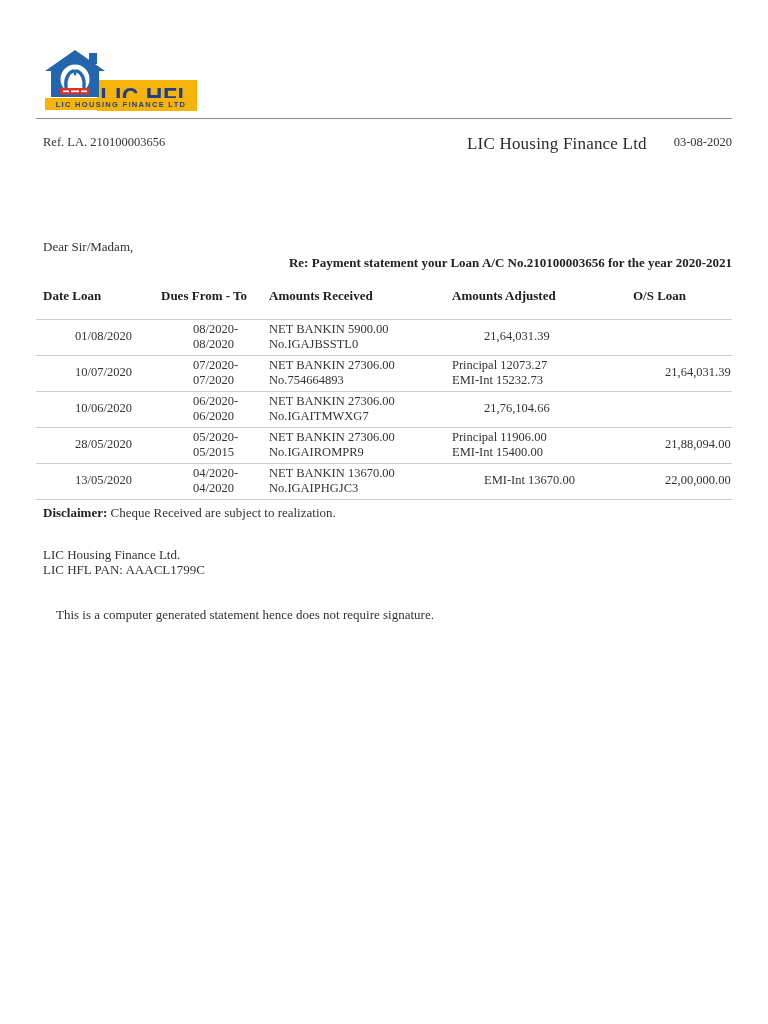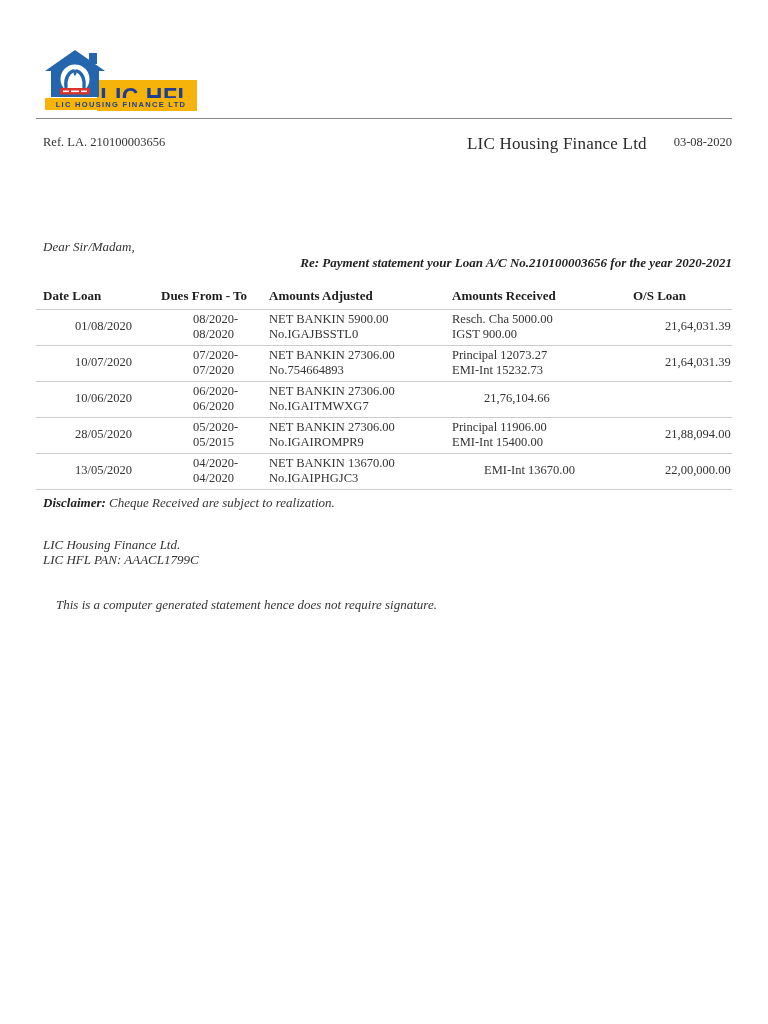--- a/index.html
+++ b/index.html
@@ -40,32 +40,32 @@
     font-size: 17px; color: #2a2a2a; letter-spacing: 0.2px;
   }
   .rule { border: none; border-top: 1px solid #8a8a8a; margin-top: 8px; }
   .refline {
     display: flex; justify-content: space-between;
     margin-top: 16px; font-size: 12.5px; color: #333;
   }
   .refline .left { padding-left: 7px; }
 
   
-  .inset { padding-left: 7px; font-style: italic; }
+  .inset { padding-left: 7px; }
   .letter { margin-top: 89px; font-size: 13px; line-height: 16px; color: #333; }
   .bold { font-weight: bold; color: #222; text-align: right; }
 
   
   .ptable { margin-top: 12px; width: 696px; }
   .row {
     display: grid;
     grid-template-columns: 118px 108px 183px 181px 106px;
     border-bottom: 1px solid #cccccc;
   }
-  .thead .c { font-weight: bold; font-size: 13px; color: #1d1d1d; padding-top: 5px; padding-bottom: 5px; }
+  .thead .c { font-weight: bold; font-size: 13px; color: #1d1d1d; padding-top: 5px; padding-bottom: 15px; }
   .c { padding-left: 7px; font-size: 12.5px; line-height: 15.5px; color: #333; }
   .trow { min-height: 35px; padding: 2px 0; }
   .trow .vc { display: flex; align-items: center; margin-left: 32px; }
 
   
   .disclaimer { margin-top: 5px; font-size: 13px; color: #333; }
   .company { margin-top: 26px; font-size: 13px; line-height: 15.5px; color: #333; }
   .note { margin-top: 29px; font-size: 13px; color: #333; margin-left: 13px; }
 </style>
 </head>
@@ -112,35 +112,31 @@
 
   <div class="letter inset">
     <div>Dear Sir/Madam,</div>
     <div class="bold">Re: Payment statement your Loan A/C No.210100003656 for the year 2020-2021</div>
   </div>
 
   <div class="ptable">
     <div class="row thead">
       <div class="c">Date Loan</div>
       <div class="c">Dues From - To</div>
+      <div class="c">Amounts Received</div>
       <div class="c">Amounts Adjusted</div>
-      <div class="c">Amounts Received</div>
       <div class="c">O/S Loan</div>
     </div>
 
     <div class="row trow">
       <div class="c vc">01/08/2020</div>
       <div class="c vc">08/2020-08/2020</div>
       <div class="c">
         <div>NET BANKIN 5900.00</div>
         <div>No.IGAJBSSTL0</div>
-      </div>
-      <div class="c">
-        <div>Resch. Cha 5000.00</div>
-        <div>IGST 900.00</div>
       </div>
       <div class="c vc">21,64,031.39</div>
     </div>
 
     <div class="row trow">
       <div class="c vc">10/07/2020</div>
       <div class="c vc">07/2020-07/2020</div>
       <div class="c">
         <div>NET BANKIN 27306.00</div>
         <div>No.754664893</div>

